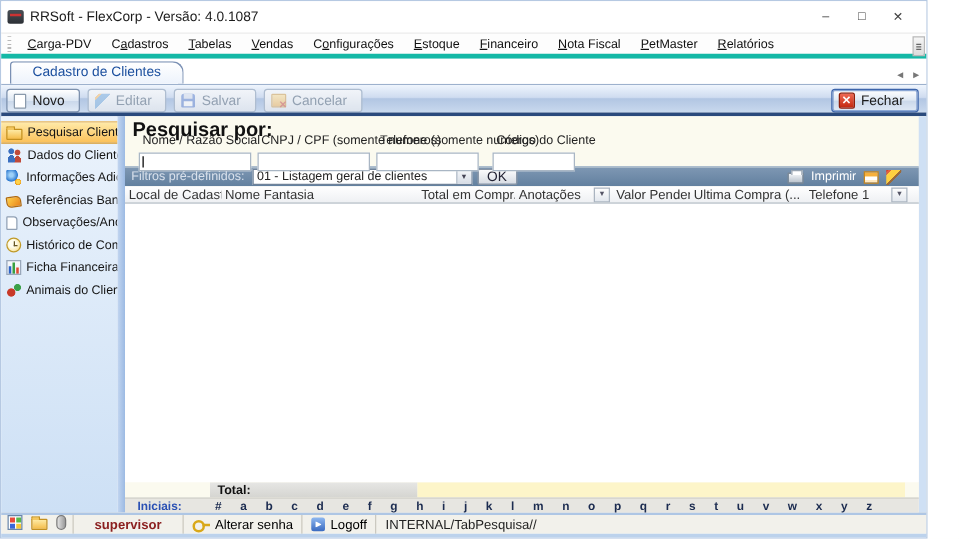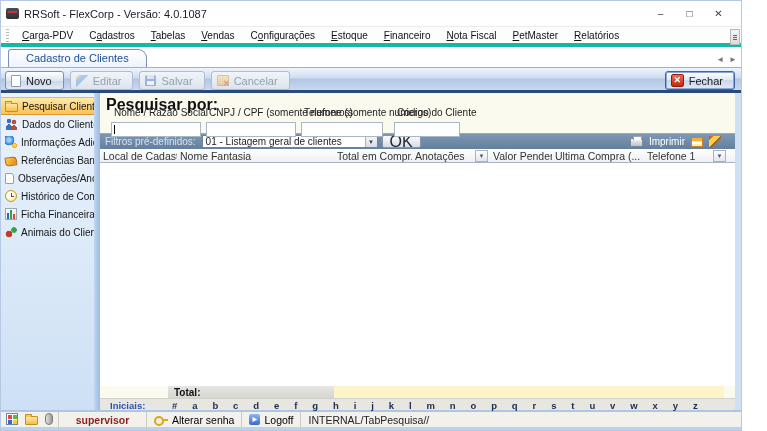--- a/index.html
+++ b/index.html
@@ -78,21 +78,21 @@
   .sfield{position:absolute;top:14px}
   .sfield.f0{left:11px;width:90px}.sfield.f1{left:106px;width:90px}.sfield.f2{left:201px;width:82px}.sfield.f3{left:294px;width:66px}
   .slabel{font-size:10px;color:#222;padding-left:3px;margin-bottom:1px;white-space:nowrap}
   .sinput{width:100%;height:15px;border:1px solid #a9b6c4;background:#fff;font-size:11px;padding:0 2px;font-family:"Liberation Sans",sans-serif}
   .sinput.focused{background-image:linear-gradient(#000,#000);background-size:1px 9px;background-position:2px 2px;background-repeat:no-repeat}
 
   
   .filterbar{height:16px;background:linear-gradient(#7e97b3,#62809f);display:flex;align-items:center;font-size:10px;padding-left:5px;color:#d9e1ec;border-top:1px solid #93a9c2;flex:0 0 auto}
   .fselect{margin-left:6px;width:176px;height:13px;background:#fff;border:1px solid #6f8299;display:flex;align-items:flex-end;font-size:10px;color:#222;padding-left:3px}
   .fselect .arrow{margin-left:auto;width:12px;height:11px;background:linear-gradient(#f5f7fa,#d6dce5);border-left:1px solid #a9b5c3;display:flex;align-items:center;justify-content:center;font-size:6px;color:#445}
-  .ok-btn{margin-left:4px;height:13px;padding:0 7px;font-size:16px;background:linear-gradient(#fbfbfc,#d7dce3);border:1px solid #8995a5;border-radius:2px;color:#223;display:flex;align-items:center}
+  .ok-btn{margin-left:4px;height:13px;padding:0 7px;font-size:11px;background:linear-gradient(#fbfbfc,#d7dce3);border:1px solid #8995a5;border-radius:2px;color:#223;display:flex;align-items:center}
   .print-area{margin-left:auto;display:flex;align-items:center;gap:6px;padding-right:14px}
   .print-label{color:#fff;font-size:10px}
   .printer-icon{width:13px;height:9px;background:linear-gradient(#f4f6f8,#b9c2cc);border:1px solid #7c8894;border-radius:1px;position:relative;display:inline-block;margin-top:1px}
   .printer-icon::before{content:"";position:absolute;left:2px;top:-3px;width:7px;height:3px;background:#fff;border:1px solid #99a5b2;border-bottom:none}
   .table-config-icon{display:inline-block;width:12px;height:10px;border:1px solid #c8871e;background:linear-gradient(#f6b03c,#f6b03c) 0 0/100% 3px no-repeat,repeating-linear-gradient(180deg,#ffffff 0 2px,#ffe9c0 2px 4px)}
   .pencil-edit-icon{display:inline-block;width:12px;height:12px;background:linear-gradient(135deg,#d8402c 1px,#e06040 1px 3px,#ffd040 3px 8px,#9a6a3a 8px 10px,transparent 10px)}
 
   
   .gridheader{height:14px;display:flex;background:linear-gradient(#ffffff,#eef0f3);border-bottom:1px solid #a8b4c2;font-size:10.5px;color:#333;flex:0 0 auto}
   .gcol{display:flex;align-items:center;padding-left:3px;white-space:nowrap;overflow:hidden}

